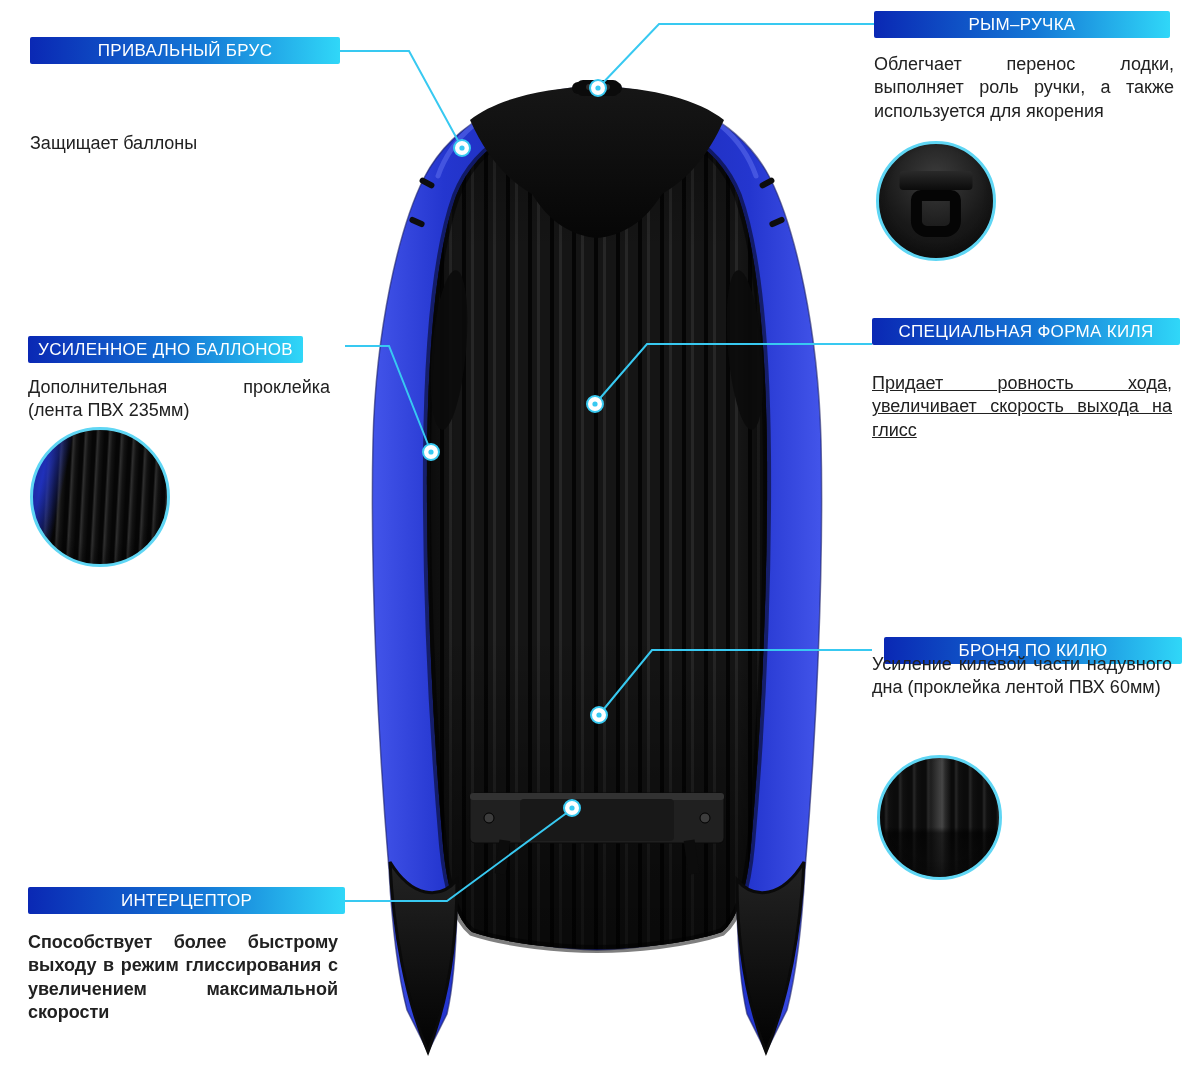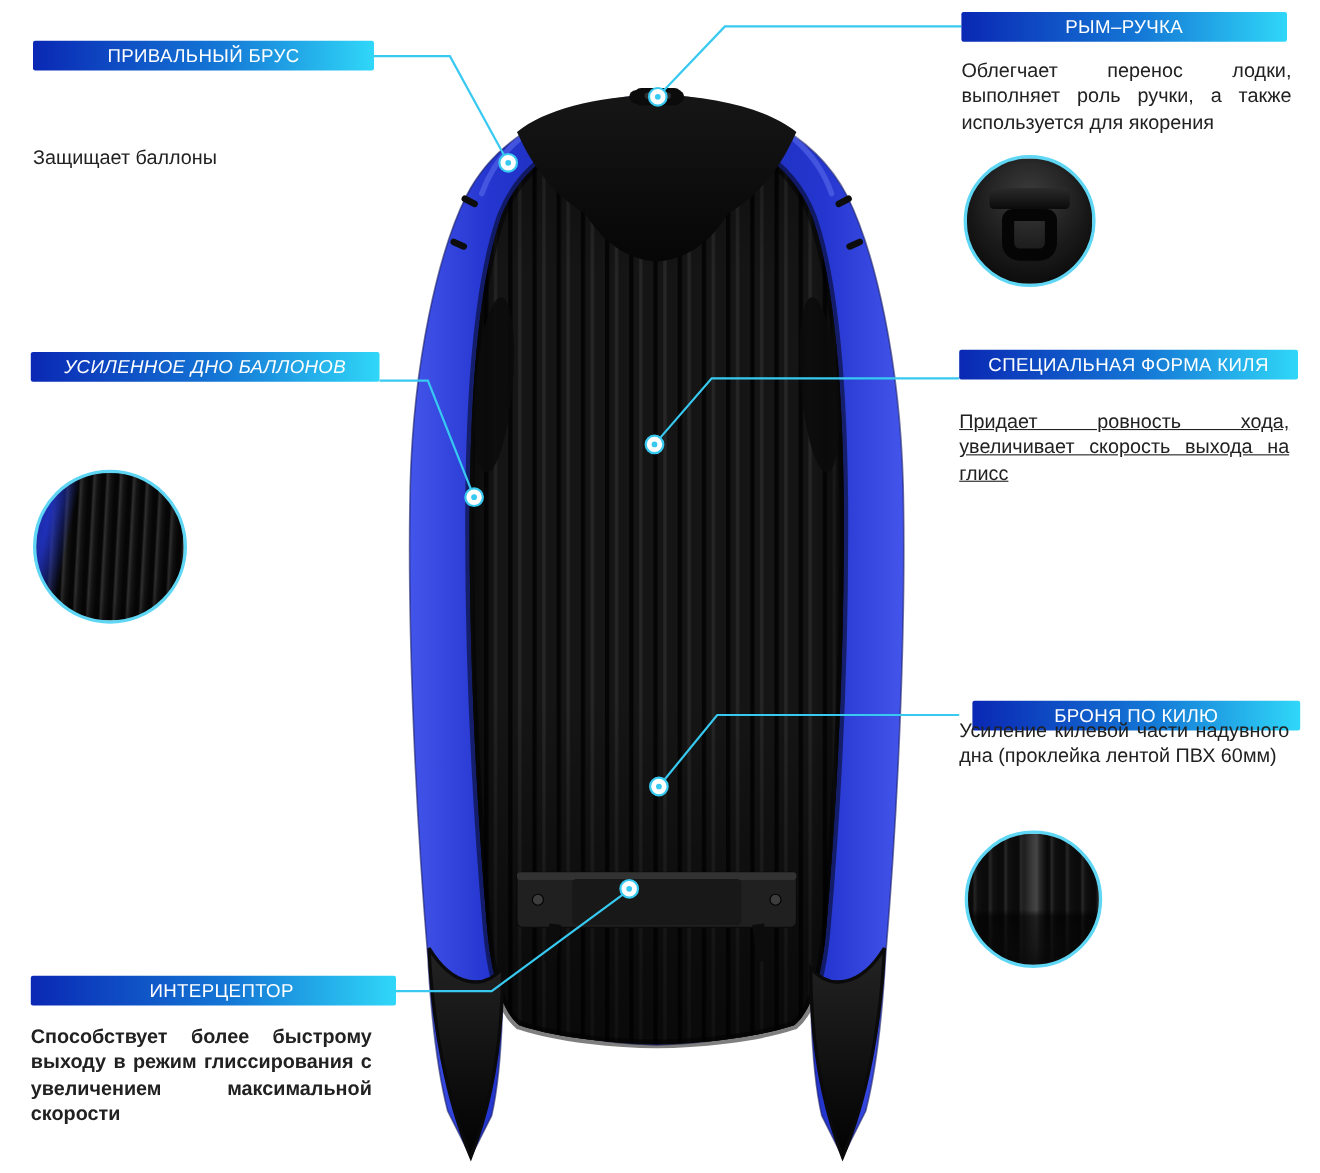--- a/index.html
+++ b/index.html
@@ -19,27 +19,27 @@
     position:absolute;color:var(--text-color,#212121);font-size:18px;line-height:1.3;
     text-align:justify;hyphens:auto;
   }
   .desc.single{text-align:left;}
   .spread-line{text-align:justify;text-align-last:justify;}
   
   #pill-gunwale{left:30px;top:37px;width:310px;}
   #desc-gunwale{left:30px;top:86px;width:300px;margin-top:46px;}
   #pill-bow-handle{left:874px;top:11px;width:296px;}
   #desc-bow-handle{left:874px;top:53px;width:300px;}
-  #pill-reinforced{left:28px;top:320px;width:317px;font-style:italic;}
+  #pill-reinforced{left:28px;top:336px;width:275px;}
   #desc-reinforced{left:28px;top:376px;width:302px;}
   #pill-keel-shape{left:872px;top:318px;width:308px;}
   #desc-keel-shape{left:872px;top:372px;width:300px;text-decoration:underline;}
   #pill-keel-armor{left:884px;top:637px;width:298px;}
   #desc-keel-armor{left:872px;top:653px;width:300px;}
-  #pill-interceptor{left:28px;top:887px;width:317px;padding-left:15px;}
+  #pill-interceptor{left:28px;top:887px;width:317px;}
   #desc-interceptor{left:28px;top:931px;width:310px;font-weight:bold;}
   
   .connector{fill:none;stroke:var(--connector,#38c9f1);stroke-width:2;}
   .marker-outer{fill:#ffffff;stroke:var(--connector,#38c9f1);stroke-width:2;}
   .marker-dot{fill:var(--connector,#38c9f1);}
   
   .photo{
     position:absolute;border-radius:50%;border:3px solid #5fd6f4;box-sizing:border-box;
     overflow:hidden;
   }
@@ -224,20 +224,24 @@
     </g>
   </svg>
 
   <div class="pill" id="pill-gunwale">ПРИВАЛЬНЫЙ БРУС</div>
   <div class="desc single" id="desc-gunwale">Защищает баллоны</div>
 
   <div class="pill" id="pill-bow-handle">РЫМ–РУЧКА</div>
   <div class="desc" id="desc-bow-handle">Облегчает перенос лодки, выполняет роль ручки, а также используется для якорения</div>
 
   <div class="pill" id="pill-reinforced">УСИЛЕННОЕ ДНО БАЛЛОНОВ</div>
+  <div class="desc" id="desc-reinforced">
+    <div class="spread-line">Дополнительная проклейка</div>
+    <div>(лента ПВХ 235мм)</div>
+  </div>
 
   <div class="pill" id="pill-keel-shape">СПЕЦИАЛЬНАЯ ФОРМА КИЛЯ</div>
   <div class="desc" id="desc-keel-shape">Придает ровность хода, увеличивает скорость выхода на глисс</div>
 
   <div class="pill" id="pill-keel-armor">БРОНЯ ПО КИЛЮ</div>
   <div class="desc" id="desc-keel-armor">Усиление килевой части надувного дна (проклейка лентой ПВХ 60мм)</div>
 
   <div class="pill" id="pill-interceptor">ИНТЕРЦЕПТОР</div>
   <div class="desc" id="desc-interceptor">Способствует более быстрому выходу в режим глиссирования с увеличением максимальной скорости</div>
 

